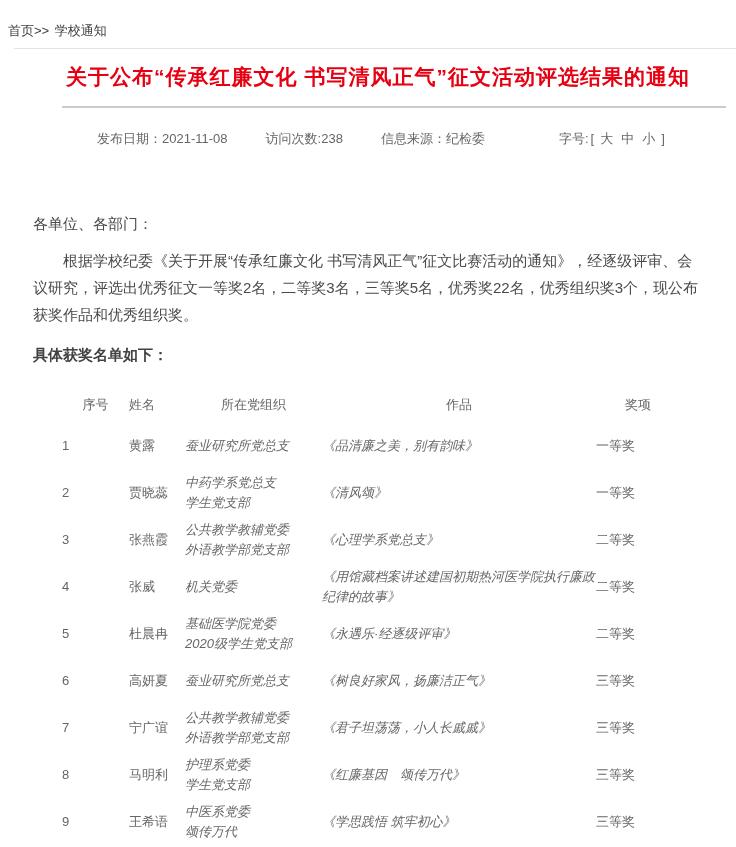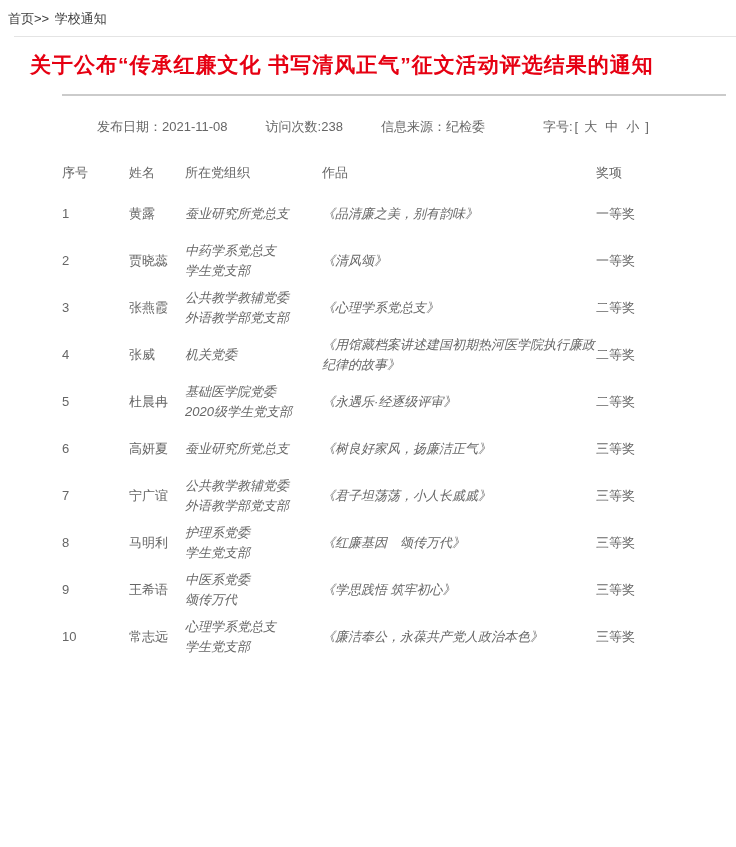--- a/index.html
+++ b/index.html
@@ -5,49 +5,49 @@
   * { margin: 0; padding: 0; box-sizing: border-box; }
   html, body {
     background: #ffffff;
     font-family: "Liberation Sans", "DejaVu Sans", sans-serif;
     width: 736px;
   }
   .page { width: 736px; height: 847px; overflow: hidden; background: #fff; }
 
   
   .breadcrumb {
-    padding: 10px 0 8px 8px;
+    padding: 22px 0 8px 8px;
     font-size: 13px;
     color: #3f3f3f;
   }
   .breadcrumb a { color: #3f3f3f; text-decoration: none; cursor: pointer; }
   .breadcrumb .sep { color: #3f3f3f; margin: 0 2px 0 0; }
   .crumb-rule { height: 1px; background: #e4e4e4; margin-left: 14px; }
 
   
   .article-title {
     margin: 14px 10px 0 30px;
-    text-align: left;
+    text-align: center;
     font-size: 21px;
     font-weight: bold;
     color: #e60012;
     letter-spacing: 1px;
   }
   .title-rule { height: 2px; background: #cbcbcb; margin: 15px 10px 0 62px; }
 
   
   .meta-row {
     margin: 22px 0 0 97px;
     font-size: 13px;
     color: #666;
     display: flex;
     align-items: center;
   }
   .meta-item { margin-right: 38px; white-space: nowrap; }
-  .meta-item.src { margin-right: 58px; }
+  .meta-item.src { margin-right: 74px; }
   .fontsize-widget { white-space: nowrap; color: #666; }
   .fontsize-widget a {
     color: #666; text-decoration: none; cursor: pointer; margin: 0 4px;
   }
   .fontsize-widget .bracket { margin: 0 2px; }
 
   
   .article-body {
     margin: 62px 33px 0 33px;
     font-size: 15px;
@@ -72,21 +72,21 @@
     color: #666;
     width: 618px;
   }
   .awards-table th, .awards-table td {
     font-weight: normal;
     text-align: left;
     vertical-align: middle;
     padding: 0;
     line-height: 20px;
   }
-  .awards-table thead th { height: 34px; }
+  .awards-table thead th { height: 34px; text-align: center; }
   .awards-table tbody td { height: 47px; }
   .col-no   { width: 67px; }
   .col-name { width: 56px; text-align: center; }
   .awards-table th.col-name { text-align: left; }
   .col-org  { width: 137px; padding-right: 6px; }
   .col-work { width: 274px; padding-right: 12px; }
   .col-award{ width: 84px; margin-left: 48px; }
   td.col-org, td.col-work { white-space: pre-wrap; font-style: italic; }
 </style>
 </head>
@@ -103,20 +103,25 @@
   <h1 class="article-title">关于公布“传承红廉文化 书写清风正气”征文活动评选结果的通知</h1>
   <div class="title-rule"></div>
 
   <div class="meta-row">
     <span class="meta-item"><span>发布日期：</span><span>2021-11-08</span></span>
     <span class="meta-item"><span>访问次数:</span><span>238</span></span>
     <span class="meta-item src"><span>信息来源：</span><span>纪检委</span></span>
     <span class="fontsize-widget"><span>字号:</span><span class="bracket">[</span><a>大</a><a>中</a><a>小</a><span class="bracket">]</span></span>
   </div>
 
+  <div class="article-body">
+    <p class="salutation">各单位、各部门：</p>
+    <p class="para">根据学校纪委《关于开展“传承红廉文化 书写清风正气”征文比赛活动的通知》，经逐级评审、会议研究，评选出优秀征文一等奖2名，二等奖3名，三等奖5名，优秀奖22名，优秀组织奖3个，现公布获奖作品和优秀组织奖。</p>
+    <p class="list-heading">具体获奖名单如下：</p>
+  </div>
 
   <table class="awards-table">
     <thead>
       <tr>
         <th class="col-no">序号</th>
         <th class="col-name">姓名</th>
         <th class="col-org">所在党组织</th>
         <th class="col-work">作品</th>
         <th class="col-award">奖项</th>
       </tr>

